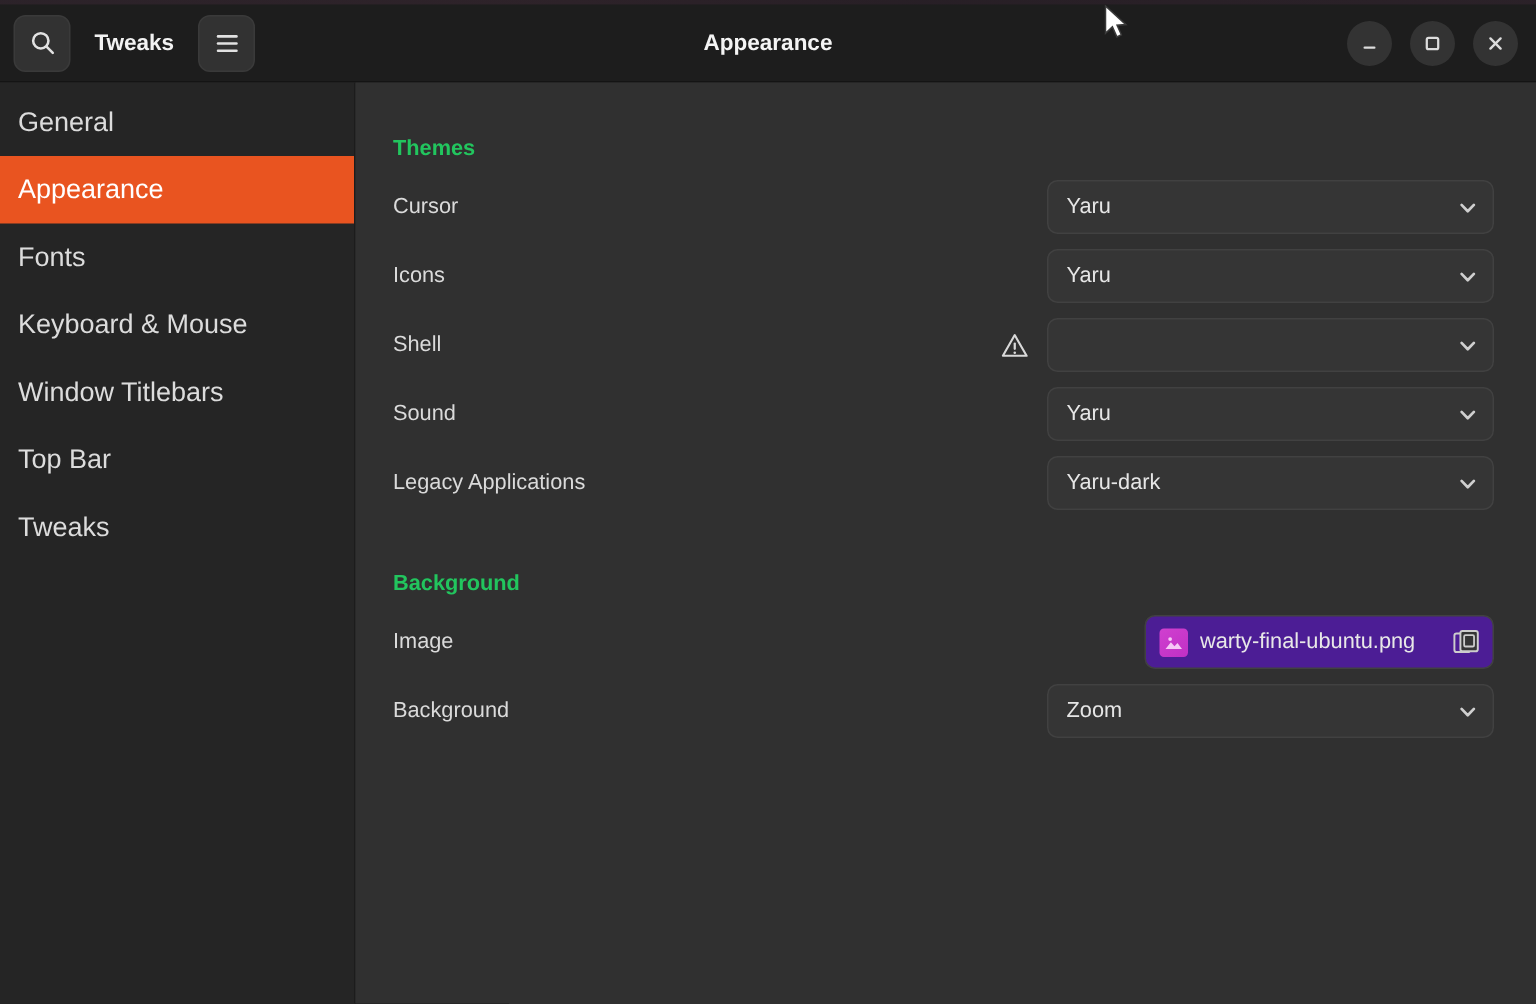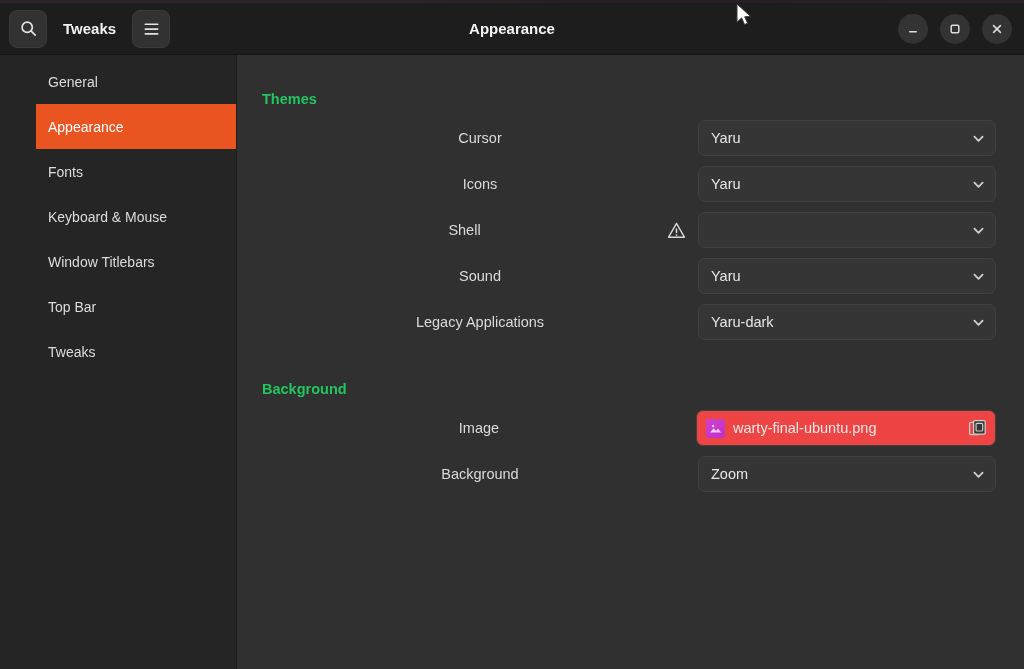--- a/index.html
+++ b/index.html
@@ -113,25 +113,24 @@
     border-right: 1px solid #1c1c1c;
     padding-top: 4px;
     overflow: hidden;
   }
 
   .side-item {
     height: 45px;
     display: flex;
     align-items: center;
     padding-left: 12px;
-    font-size: 14px;
+    font-size: 18px;
     color: #dcdcdc;
     cursor: pointer;
     white-space: nowrap;
-    margin-left: 36px;
   }
   .side-item.selected {
     background: #e95420;
     color: #ffffff;
   }
 
   
   .main {
     flex: 1;
     height: 100%;
@@ -157,21 +156,20 @@
     height: 46px;
     display: flex;
     align-items: center;
   }
 
   .row-label {
     font-size: 14.5px;
     color: #dadada;
     flex: 1;
     white-space: nowrap;
-    text-align: center;
   }
 
   .warn-icon {
     margin-right: 12px;
     display: flex;
     align-items: center;
   }
 
   
   .combo {
@@ -191,23 +189,23 @@
     font-size: 14.5px;
     color: #e6e6e6;
     white-space: nowrap;
     overflow: hidden;
     text-overflow: ellipsis;
   }
 
   .chevron { display: flex; align-items: center; }
 
   .file-btn {
-    width: 300px;
+    width: 233px;
     height: 36px;
-    background: #ef4444;
+    background: #4c1d95;
     border: 1px solid #414141;
     border-radius: 7px;
     display: flex;
     align-items: center;
     padding: 0 8px 0 9px;
     gap: 8px;
     cursor: pointer;
   }
 
   .thumb {

